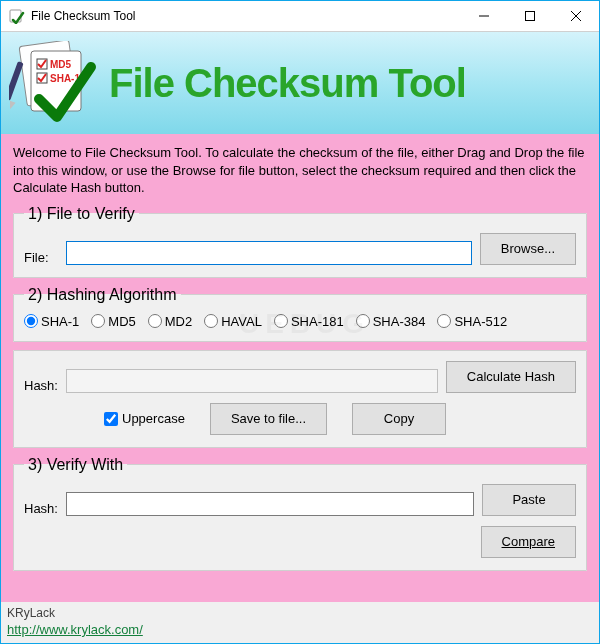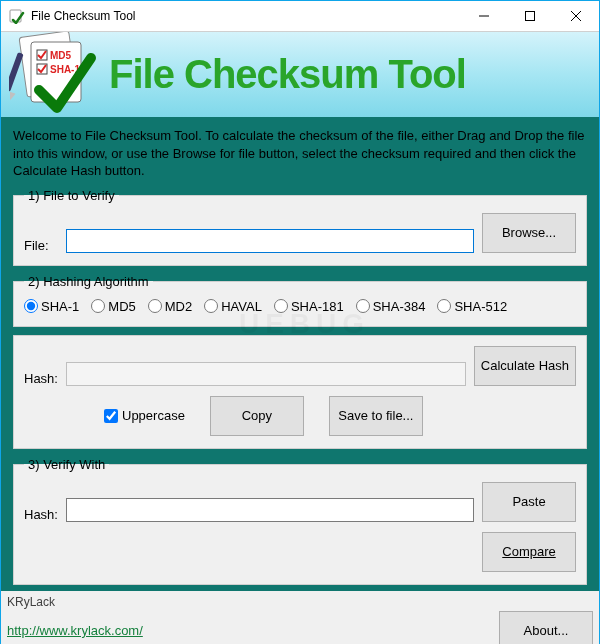--- a/index.html
+++ b/index.html
@@ -73,37 +73,37 @@
     letter-spacing: -1px;
   }
 
   
   .body {
     flex: 1;
     padding: 10px 12px 6px 12px;
     display: flex;
     flex-direction: column;
     gap: 8px;
-    background: #0f766e;
+    background: #f9a8d4;
   }
   .intro {
     font-size: 13px;
     line-height: 1.35;
   }
 
   fieldset.group {
     border: 1px solid #cfcfcf;
     border-radius: 1px;
     padding: 10px 10px 12px 10px;
     margin: 0;
     background: #f0f0f0;
   }
   fieldset.group > legend {
     padding: 0 4px;
-    font-size: 13px;
+    font-size: 16px;
   }
 
   .row {
     display: flex;
     align-items: flex-end;
     gap: 8px;
   }
   .row .lbl {
     width: 34px;
     flex-shrink: 0;
@@ -122,27 +122,27 @@
   }
   input.text.focused {
     border: 1px solid #0078d7;
   }
   input.text[readonly] {
     background: #f4f4f4;
     border-color: #bfbfbf;
   }
 
   button.btn {
-    height: 40px;
+    height: 32px;
     min-width: 80px;
     background: #e1e1e1;
     border: 1px solid #adadad;
     font-family: inherit;
     font-size: 13px;
-    padding: 0 6px;
+    padding: 0 20px;
     cursor: default;
   }
   button.btn.wide { min-width: 94px; }
 
   
   .radios {
     display: flex;
     align-items: center;
     gap: 12px;
     flex-wrap: nowrap;
@@ -320,22 +320,22 @@
       <div class="row">
         <span class="lbl">Hash:</span>
         <input class="text" type="text" readonly="" value="" style="">
         <button class="btn" style="min-width:96px">Calculate Hash</button>
       </div>
       <div class="cksum-sub">
         <label class="chk">
           <input type="checkbox" id="upper-chk" checked="" style="">
           <span>Uppercase</span>
         </label>
+        <button class="btn wide">Save to file...</button>
         <button class="btn wide">Copy</button>
-        <button class="btn wide">Save to file...</button>
       </div>
     </fieldset>
 
     <fieldset class="group">
       <legend>3) Verify With</legend>
       <div class="row">
         <span class="lbl">Hash:</span>
         <input class="text" type="text" value="" style="">
         <button class="btn wide">Paste</button>
       </div>
@@ -344,19 +344,18 @@
       </div>
     </fieldset>
 
   </div>
 
   <div class="footer">
     <div class="brand">KRyLack</div>
     <div class="footer-row">
       <a href="#">http://www.krylack.com/</a>
       <span class="spacer"></span>
-      <button class="btn wide">About...</button>
     </div>
   </div>
 
   <div class="watermark">UEBUG</div>
 
 </div>
 
 </body></html>

